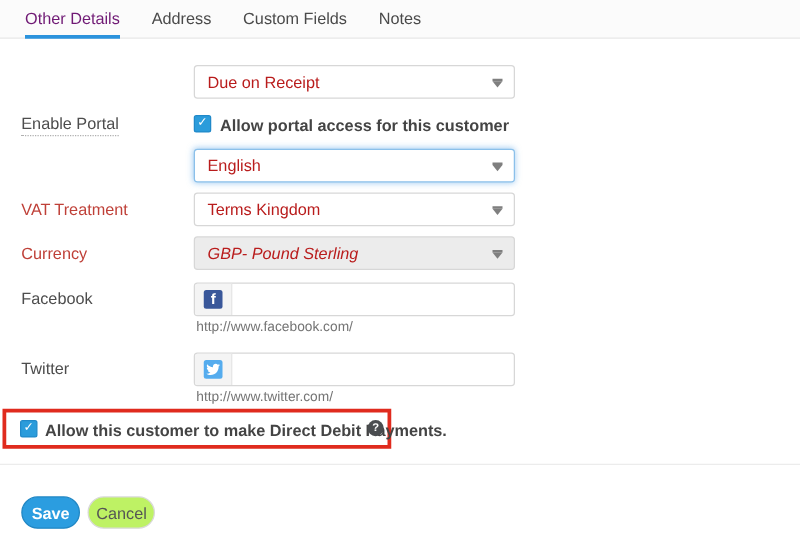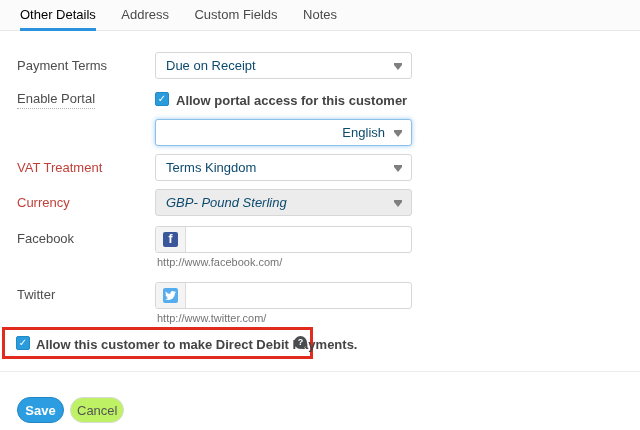--- a/index.html
+++ b/index.html
@@ -11,44 +11,44 @@
   
   .tabbar {
     position:absolute; top:0; left:0; right:0; height:31px;
     background:#fbfbfb; border-bottom:1px solid #e8e8e8;
     padding-left:20px; box-sizing:border-box; white-space:nowrap;
   }
   .tab {
     display:inline-block; height:31px; line-height:30px; box-sizing:border-box;
     margin-right:21px; font-size:13px; color:#4a4a4a; cursor:pointer; vertical-align:top;
   }
-  .tab.active { color:#000000; border-bottom:3px solid #2b93dd; }
+  .tab.active { color:#701a75; border-bottom:3px solid #2b93dd; }
 
   
   .flabel { position:absolute; left:17px; font-size:13px; color:#4d4d4d; }
   .flabel.dotted { border-bottom:1px dotted #b0b0b0; padding-bottom:2px; }
   .flabel.red { color:#bf4038; }
 
   
   .select {
     position:absolute; left:155px; width:257px; height:27px; box-sizing:border-box;
     border:1px solid #d7d7d7; border-radius:3px; background:#fff;
-    font-size:13px; color:#0c4a6e; line-height:25px;
+    font-size:13px; color:#b91c1c; line-height:25px;
     padding:0 26px 0 10px; cursor:pointer;
     white-space:nowrap; overflow:hidden;
   }
   .select .arrow {
     position:absolute; right:9px; top:12px; width:0; height:0;
     border-left:4px solid transparent; border-right:4px solid transparent;
     border-top:5px solid #7f7f7f;
   }
   .select .arrow::before {
     content:""; position:absolute; left:-4px; top:-7px; width:8px; height:2px; background:#7f7f7f;
   }
-  .select.focused { border-color:#8bc0ea; box-shadow:0 0 5px rgba(80,160,230,.55);text-align:right; }
+  .select.focused { border-color:#8bc0ea; box-shadow:0 0 5px rgba(80,160,230,.55); }
   .select.disabled { background:#ececec;font-style:italic; }
 
   
   .cb {
     position:absolute; width:14px; height:14px; box-sizing:border-box;
     background:#2b9cdb; border:1px solid #2089c9; border-radius:2px;
     color:#fff; text-align:center; cursor:pointer;
   }
   .cb .mark { display:block; font-size:10px; line-height:12px; color:#fff; }
   .cb-label { position:absolute; font-size:13px; color:#444;font-weight:bold; }
@@ -103,21 +103,20 @@
 
 <div class="screen">
 
   <div class="tabbar">
     <span class="tab active">Other Details</span>
     <span class="tab">Address</span>
     <span class="tab">Custom Fields</span>
     <span class="tab">Notes</span>
   </div>
 
-  <div class="flabel" style="top:58px">Payment Terms</div>
   <div class="select" style="top:52px">
     <span>Due on Receipt</span>
     <span class="arrow"></span>
   </div>
 
   <div class="flabel dotted" style="top:91px">Enable Portal</div>
   <span class="cb" style="left:155px; top:92px">
     <span class="mark">✓</span>
   </span>
   <span class="cb-label" style="left:176px; top:93px">Allow portal access for this customer</span>

